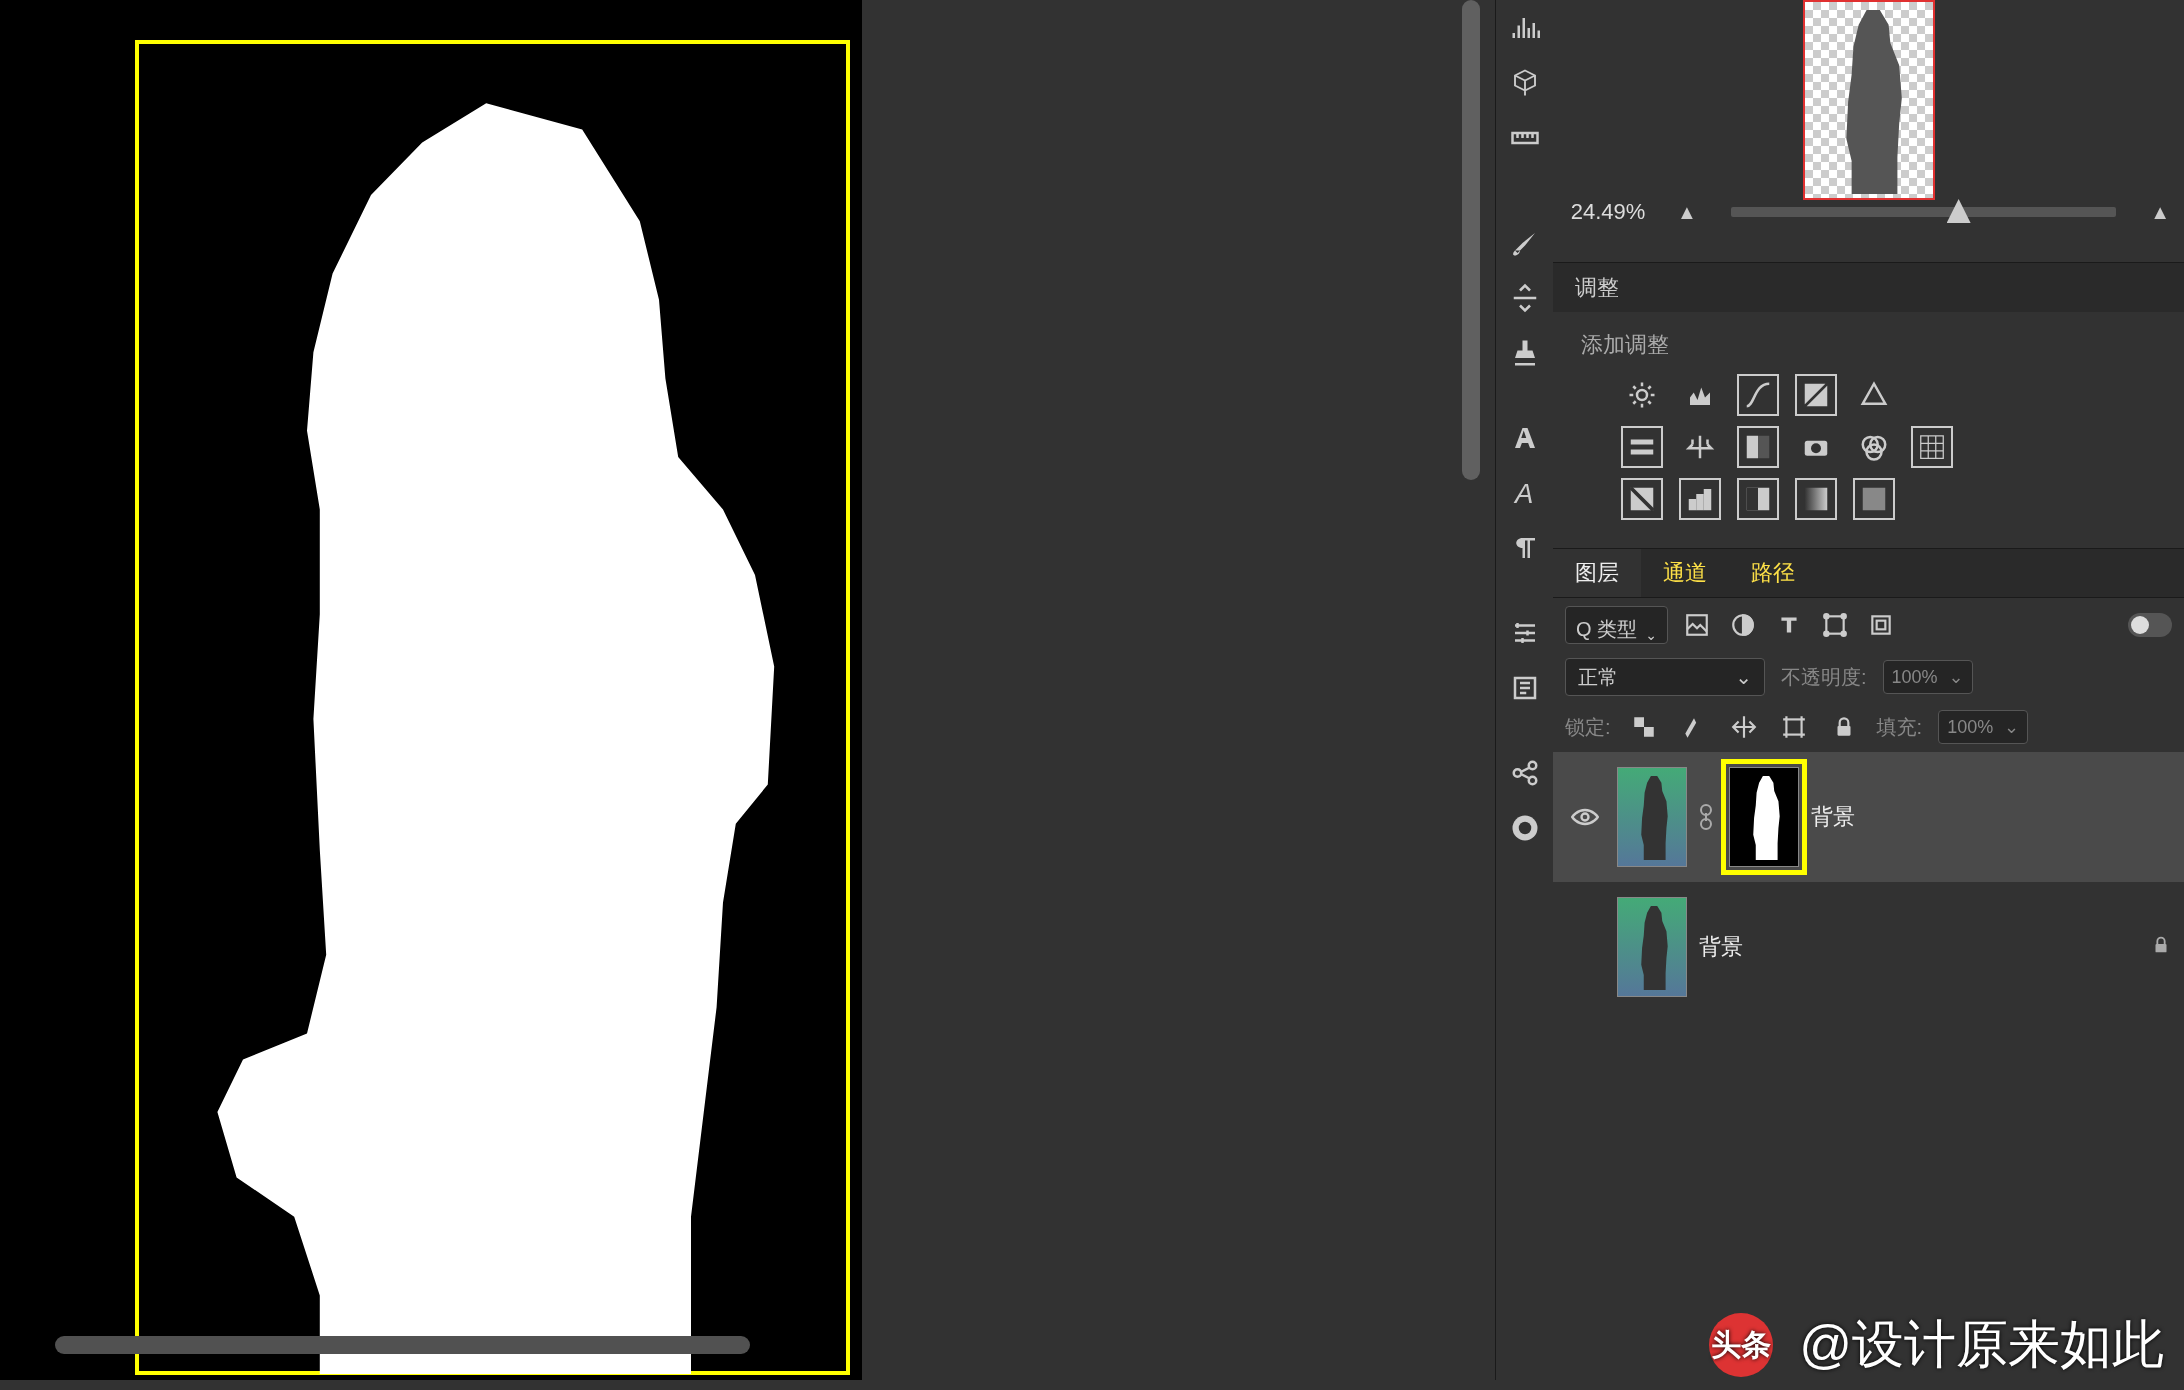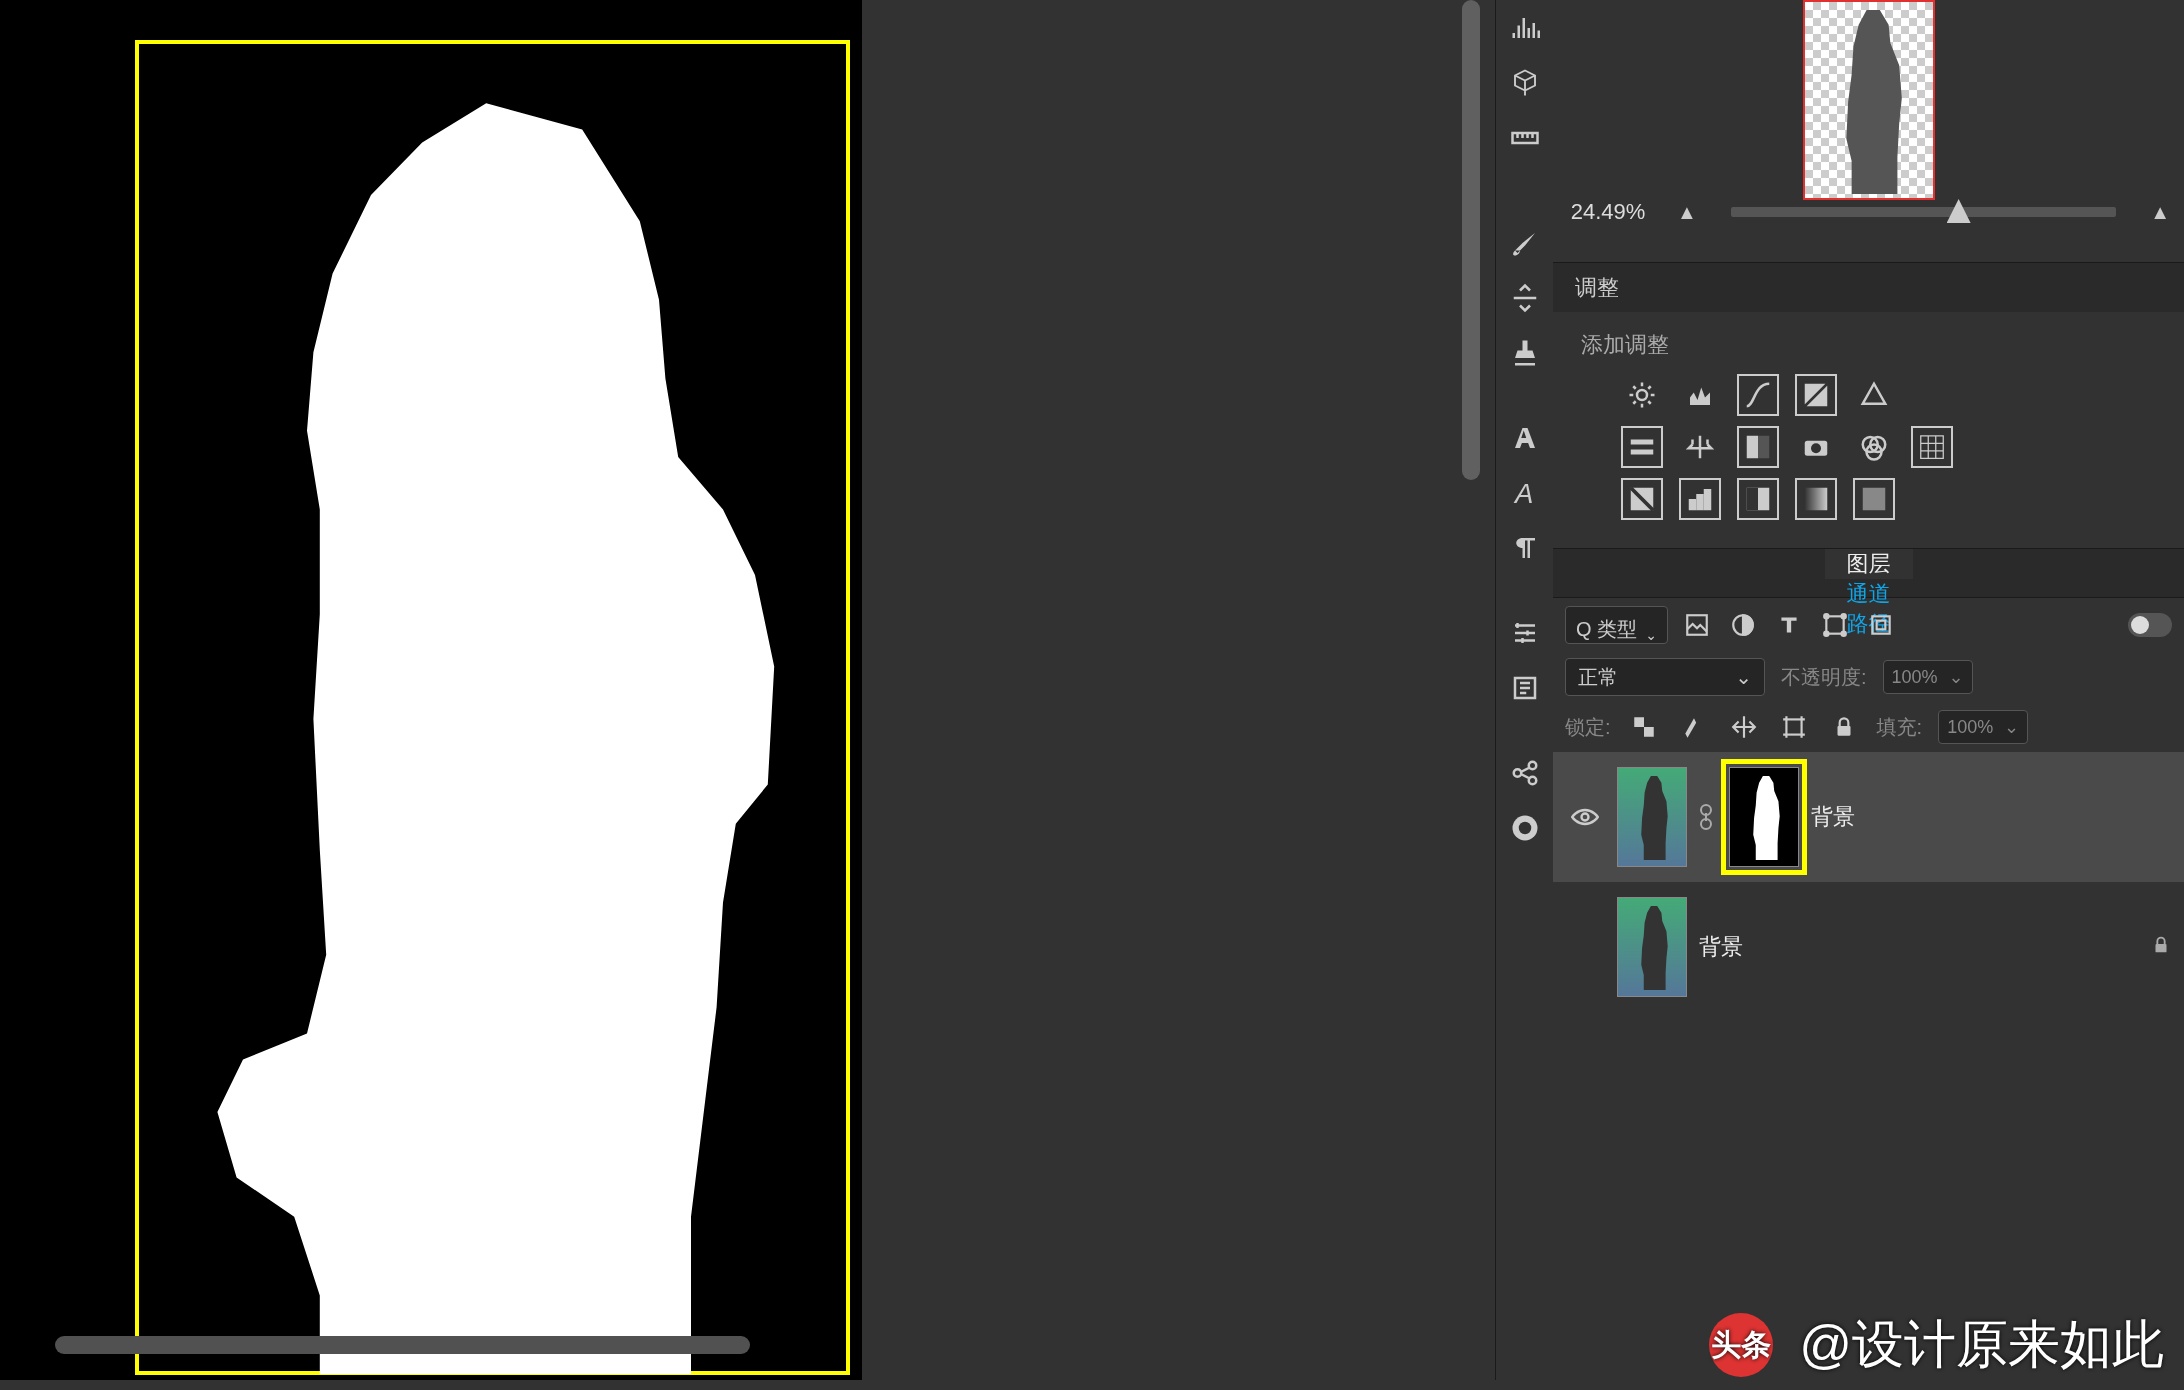--- a/index.html
+++ b/index.html
@@ -29,22 +29,22 @@
   .zoom-caret { color: #ccc; font-size: 20px; padding: 0 14px;}
 
   .adj-head { height: 50px; background: #2a2a2a; display: flex; align-items: center; padding-left: 22px; font-size: 22px; border-top:1px solid #1a1a1a;margin-top:16px; }
   .adj-body { padding: 18px 0 18px 28px; }
   .adj-sub { font-size: 22px; color: #aaa; margin-bottom: 14px; }
   .adj-row { margin-left: 40px; display: flex; gap: 16px; margin-bottom: 10px; }
   .adj-ico { width: 42px; height: 42px; border: 2px solid #ccc; display:flex; align-items:center; justify-content:center;}
   .adj-ico svg{width:30px;height:30px;}
   .adj-ico.nb{border:none;}
 
-  .layers-tabs { height: 50px; background: #2a2a2a; display: flex; align-items: center; border-top:1px solid #1a1a1a; border-bottom:1px solid #1a1a1a;flex-direction:column;}
-  .ltab { padding: 0 22px; height: 100%; display: flex; align-items: center; font-size: 22px; color: #0ea5e9; }
+  .layers-tabs { height: 50px; background: #2a2a2a; display: flex; align-items: center; border-top:1px solid #1a1a1a; border-bottom:1px solid #1a1a1a;}
+  .ltab { padding: 0 22px; height: 100%; display: flex; align-items: center; font-size: 22px; color: #fde047; }
   .ltab.active { background: #323232; color: #eee; }
 
   .filter-row { height: 54px; display: flex; align-items: center; padding: 0 12px; gap: 12px; }
   .dd { height: 38px; background: #252525; border: 1px solid #555; border-radius: 4px; display: flex; align-items: flex-end; padding: 0 10px; font-size: 20px; color: #ccc; }
   .dd .car{margin-left:8px;font-size:14px;}
   .fico { width: 34px; height: 34px; display:flex;align-items:center;justify-content:center; color:#ccc;}
   .fico svg{width:26px;height:26px;}
   .tog { width: 44px; height: 24px; background: #555; border-radius: 12px; margin-left: auto; position:relative;}
   .tog::after{content:"";position:absolute;left:3px;top:3px;width:18px;height:18px;background:#ddd;border-radius:50%;}
 

